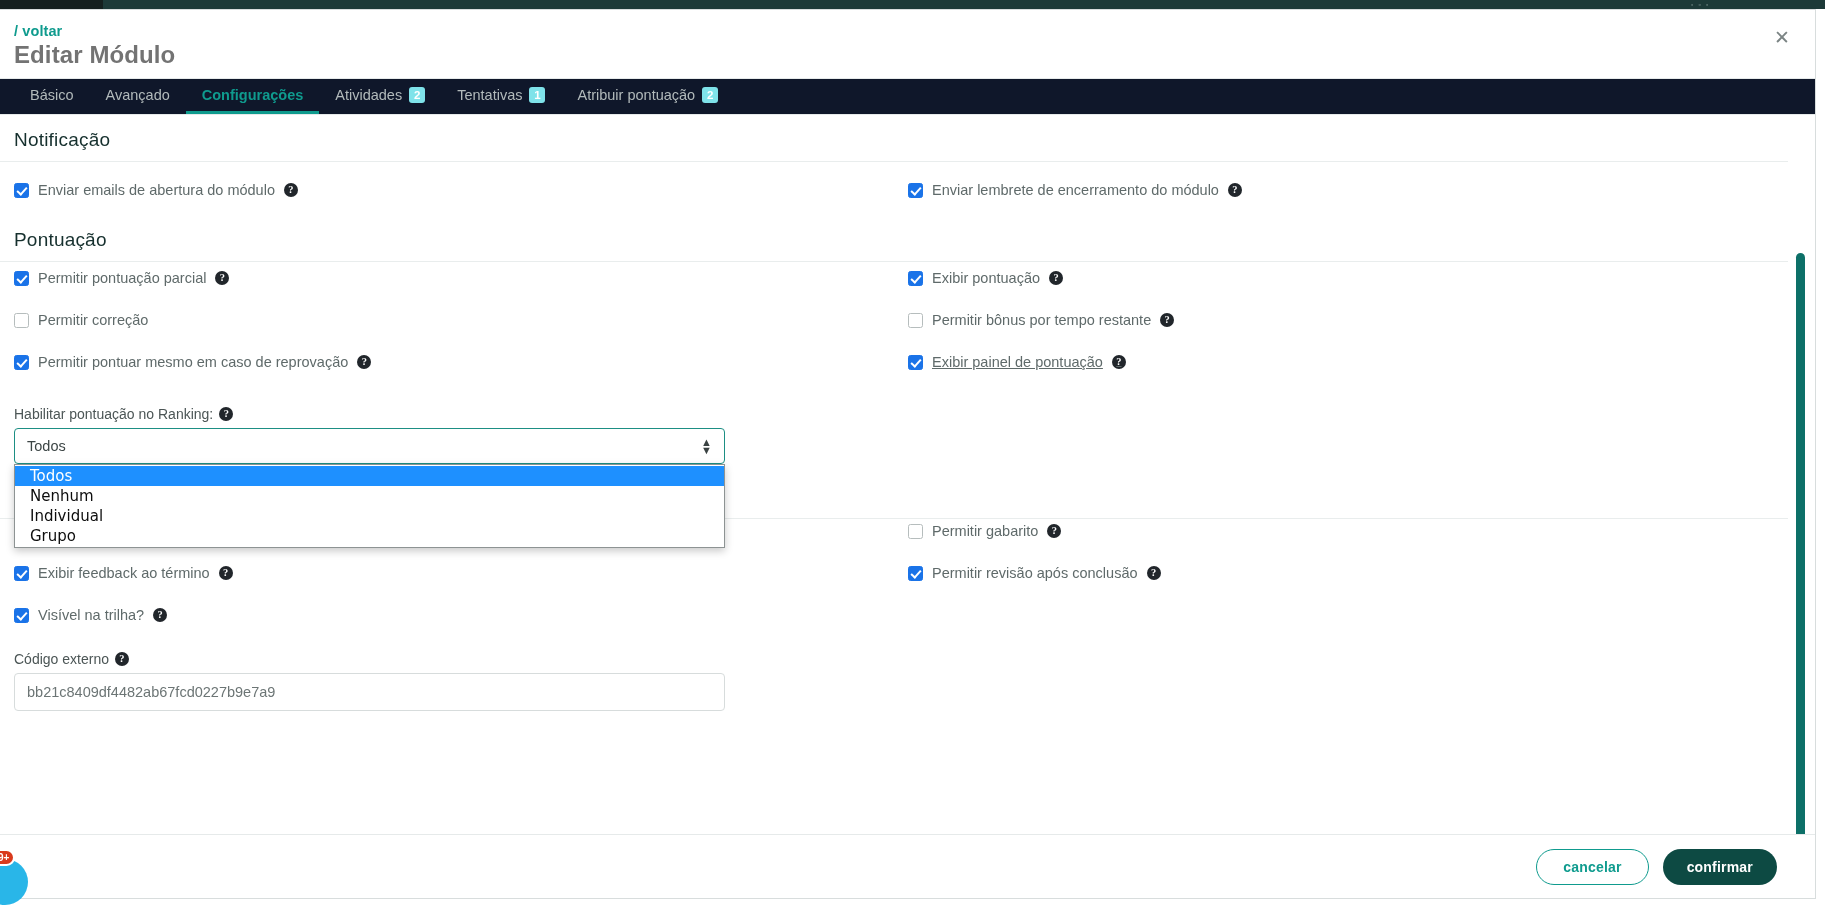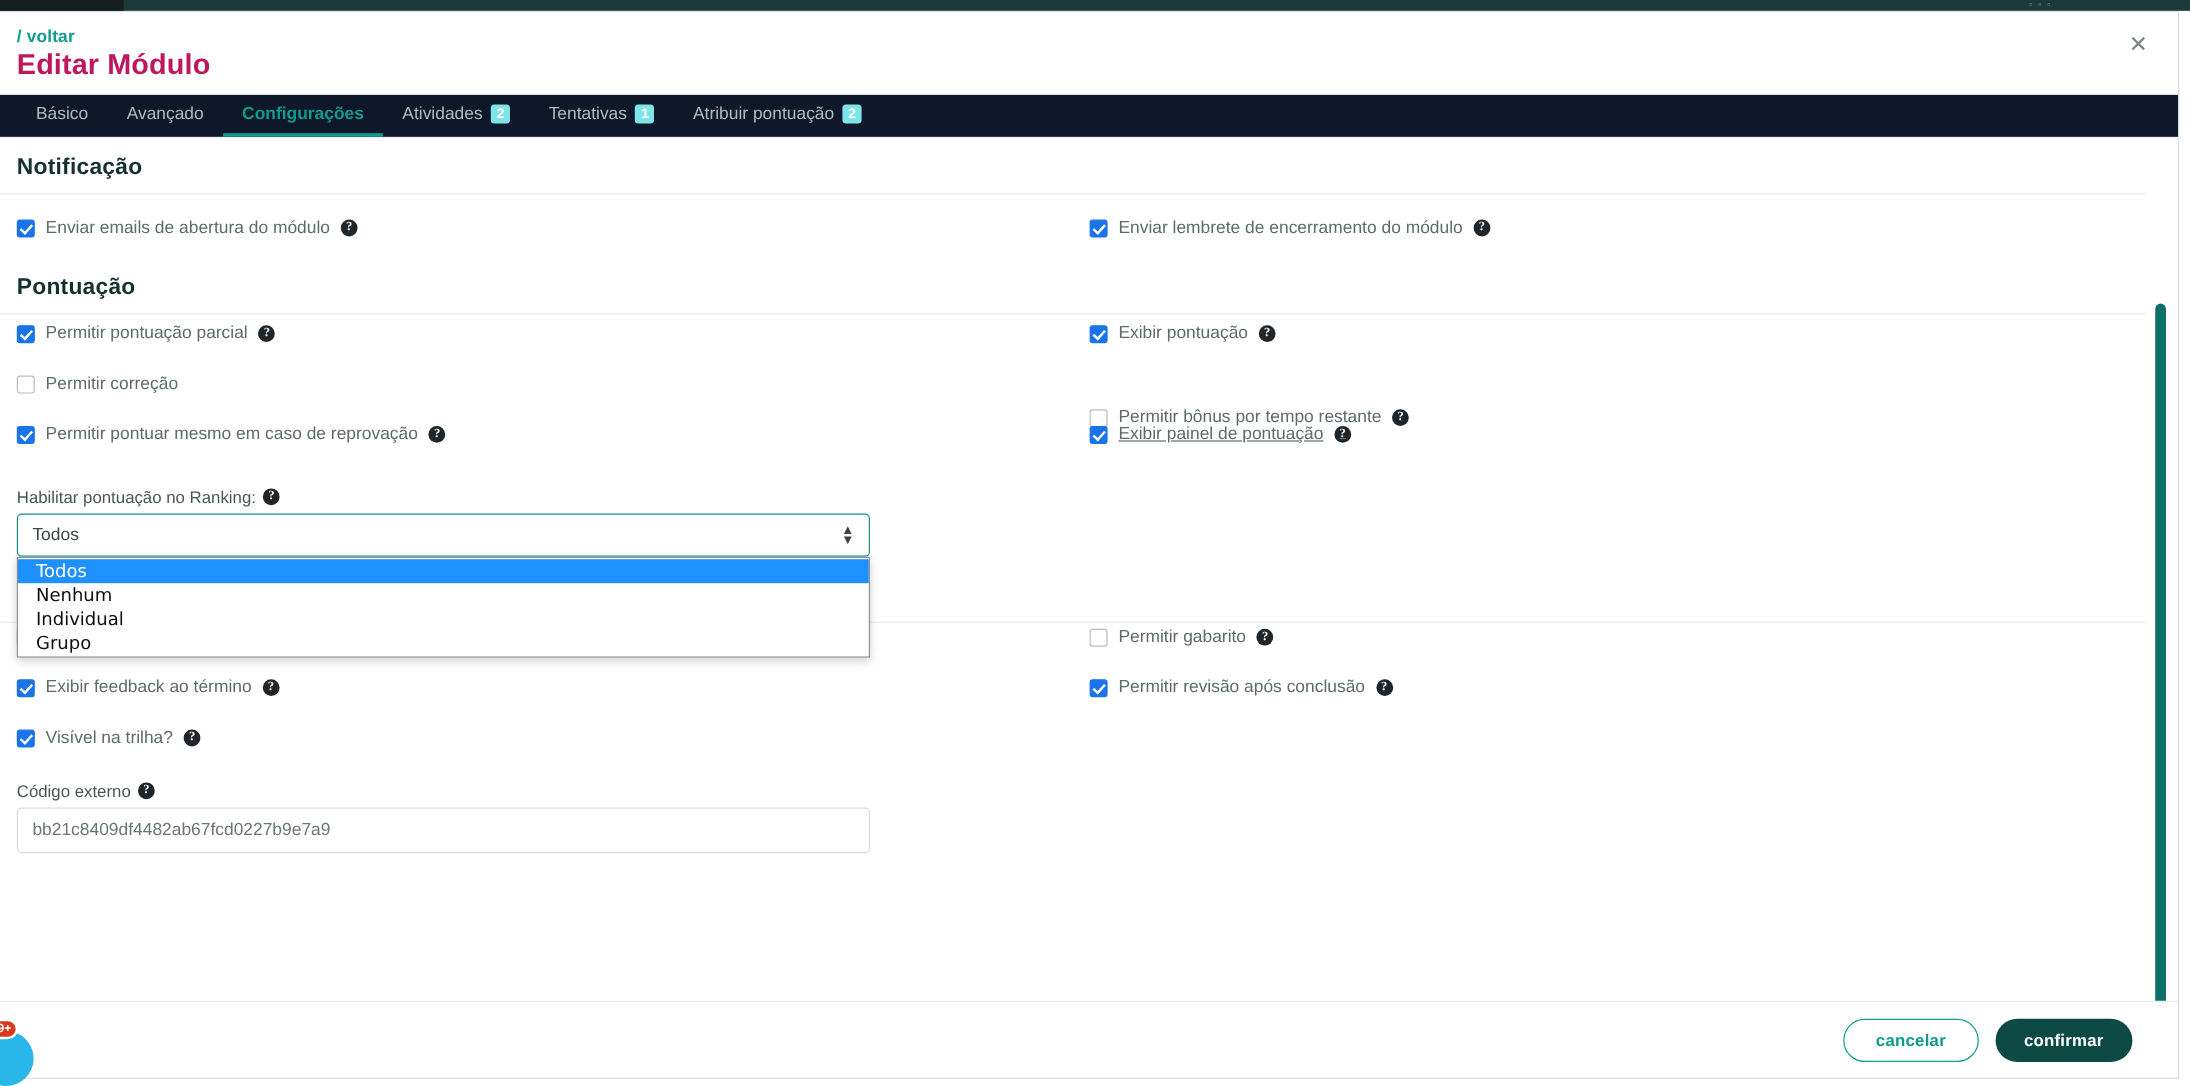--- a/index.html
+++ b/index.html
@@ -67,21 +67,21 @@
   .backlink {
     color: #0f9b8e;
     font-size: 14.5px;
     font-weight: 700;
     letter-spacing: .1px;
     cursor: pointer;
     display: inline-block;
     margin-bottom: 1px;
   }
   .modal-title {
-    color: #be185d;
+    color: #737373;
     font-size: 24px;
     font-weight: 700;
     letter-spacing: .1px;
     margin-top: 1px;
   }
   .close-btn {
     position: absolute;
     right: 22px; top: 17px;
     width: 22px; height: 22px;
     color: #7b8484;
@@ -142,21 +142,21 @@
   }
   .body-inner {
     position: relative;
     padding: 14px 0 0 0;
     height: 100%;
   }
 
   .section-title {
     font-size: 19px;
     color: #16302e;
-    font-weight: 700;
+    font-weight: 400;
     padding: 0 0 10px 14px;
     letter-spacing: .2px;
   }
   .divider {
     height: 1px;
     background: #e9eded;
     width: 1788px;
     margin-left: 0;
   }
 
@@ -451,21 +451,21 @@
         <div class="cb-item col-b" style="top:8px;">
           <span class="cbox checked"></span>
           <span>Exibir pontuação</span>
           <span class="help-icon">?</span>
         </div>
 
         <div class="cb-item col-a" style="top:50px;">
           <span class="cbox"></span>
           <span>Permitir correção</span>
         </div>
-        <div class="cb-item col-b" style="top:50px;margin-top:28px;">
+        <div class="cb-item col-b" style="top:50px;">
           <span class="cbox"></span>
           <span>Permitir bônus por tempo restante</span>
           <span class="help-icon">?</span>
         </div>
 
         <div class="cb-item col-a" style="top:92px;">
           <span class="cbox checked"></span>
           <span>Permitir pontuar mesmo em caso de reprovação</span>
           <span class="help-icon">?</span>
         </div>

